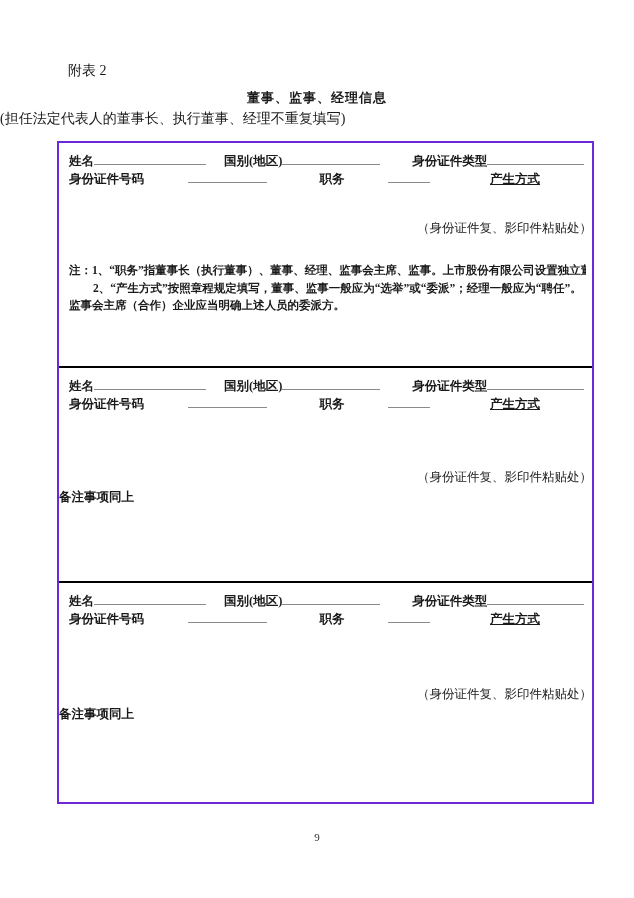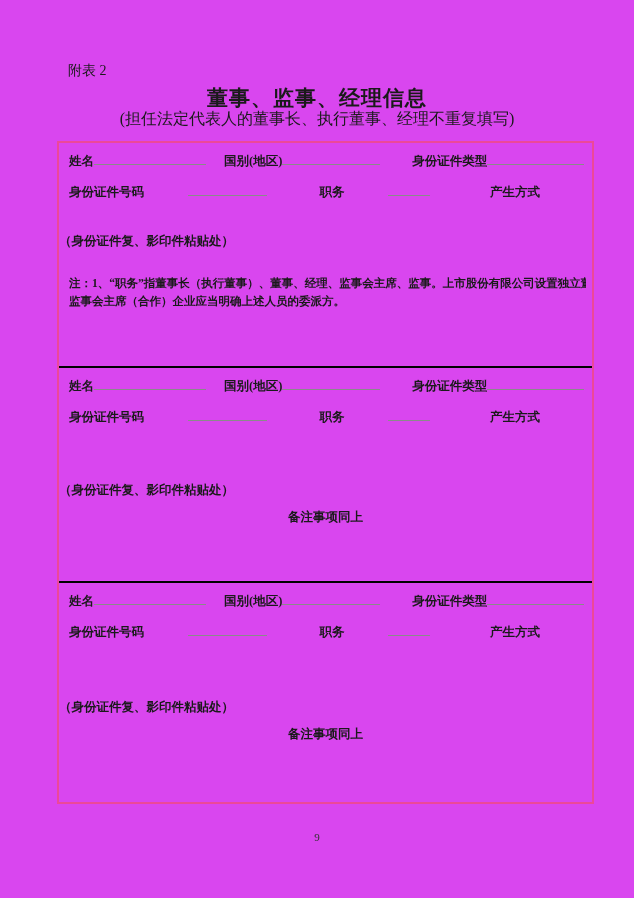--- a/index.html
+++ b/index.html
@@ -1,95 +1,94 @@
 <!DOCTYPE html>
 <html><head>
 <meta charset="utf-8">
 <style>
   html,body { margin:0; padding:0; background:#777; }
   .sheet {
     position: relative;
     width: 634px; height: 898px;
     margin: 0 auto;
-    background: #d946ef;
+    background: #ffffff;
     font-family: "Liberation Serif", "DejaVu Serif", serif;
     color: #1a1a1a;
     box-sizing: border-box;
     padding-top: 62px;
     overflow: hidden;
   }
   .appendix {
     margin-left: 68px;
     font-size: 14px;
     height: 17px;
     line-height: 17px;
   }
   .title {
     margin: 6px 0 0 0;
     text-align: center;
-    font-size: 21px;
+    font-size: 13px;
     font-weight: bold;
     height: 26px;
     line-height: 26px;
     letter-spacing: 1px;
   }
   .subtitle {
-    text-align: center;
-    font-size: 16px;
+    font-size: 14px;
     height: 16px;
     line-height: 16px;
   }
   .table {
     margin: 14px 40px 0 57px;
-    border: 2px solid #ec4899;
+    border: 2px solid #6d28d9;
   }
   .section { box-sizing: border-box; }
   .s1 { height: 214px; }
   .s2 { height: 215px; border-top: 2px solid #000; }
   .s3 { height: 221px; border-top: 2px solid #000; }
   .frow {
     display: flex;
     align-items: baseline;
     padding: 0 8px 0 10px;
     font-size: 12.5px;
     font-weight: 600;
     line-height: 17px;
   }
   .r1 { margin-top: 9px; }
-  .r2 { margin-top: 13px; gap: 44px; }
+  .r2 { margin-top: 0; gap: 44px; }
   .lab { white-space: nowrap; }
   .line {
     display: inline-block;
     border-bottom: 1px solid #8a8a8a;
     height: 12px;
     margin-bottom: -3px;
   }
   .w-name   { width: 112px; }
   .w-nat    { width: 98px; }
   .w-idnum  { width: 153px; }
   .w-pos    { width: 80px; }
   .grow     { flex: 1 1 auto; }
   .gap18 { margin-left: 18px; text-align: right; }
   .gap20 { margin-left: 32px; }
   .gap8  { margin-left: 8px; }
-  .gap16 { margin-left: 16px; }
+  .gap16 { margin-left: 16px; text-decoration: underline; }
   .paste {
-    text-align: left;
+    text-align: right;
     font-size: 12.5px;
-    font-weight: 700;
+    font-weight: 400;
     line-height: 16px;
   }
   .s1 .paste { margin-top: 32px; }
   .s2 .paste { margin-top: 56px; }
   .s3 .paste { margin-top: 58px; }
   .remark {
-    text-align: center;
+    text-align: left;
     font-size: 12.5px;
     font-weight: 600;
-    margin-top: 11px;
+    margin-top: 4px;
     line-height: 16px;
   }
   .notes {
     margin-top: 26px;
     padding: 0 6px 0 10px;
     font-size: 11.5px;
     font-weight: 600;
     line-height: 17.5px;
   }
   .nline { white-space: nowrap; overflow: hidden; }
@@ -125,20 +124,21 @@
         <span class="lab">身份证件号码</span>
         <span class="line w-idnum"></span>
         <span class="lab gap8">职务</span>
         <span class="line w-pos"></span>
         <span class="lab gap16">产生方式</span>
         <span class="line grow"></span>
       </div>
       <div class="paste">（身份证件复、影印件粘贴处）</div>
       <div class="notes">
         <div class="nline">注：1、“职务”指董事长（执行董事）、董事、经理、监事会主席、监事。上市股份有限公司设置独立董事</div>
+        <div class="nline indent">2、“产生方式”按照章程规定填写，董事、监事一般应为“选举”或“委派”；经理一般应为“聘任”。</div>
         <div class="nline">监事会主席（合作）企业应当明确上述人员的委派方。</div>
       </div>
     </div>
 
     <div class="section s2">
       <div class="frow r1">
         <span class="lab">姓名</span>
         <span class="line w-name"></span>
         <span class="lab gap18">国别(地区)</span>
         <span class="line w-nat"></span>

